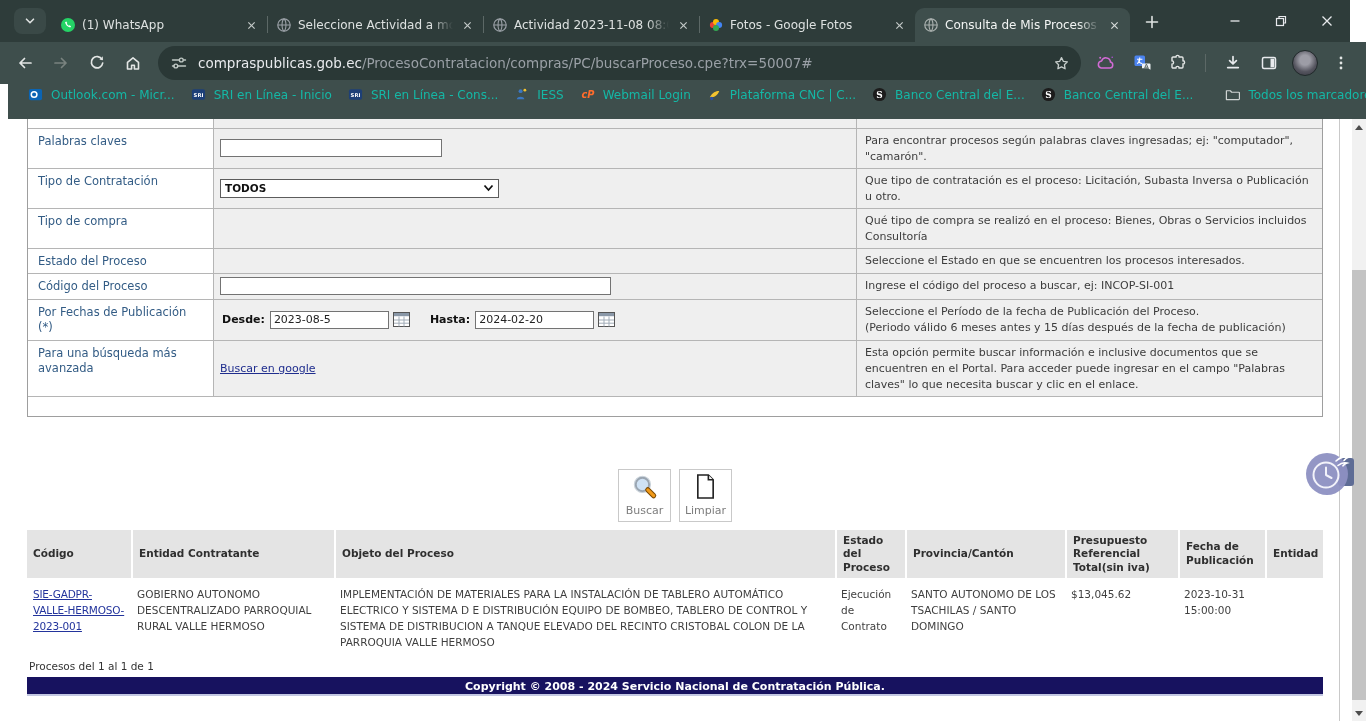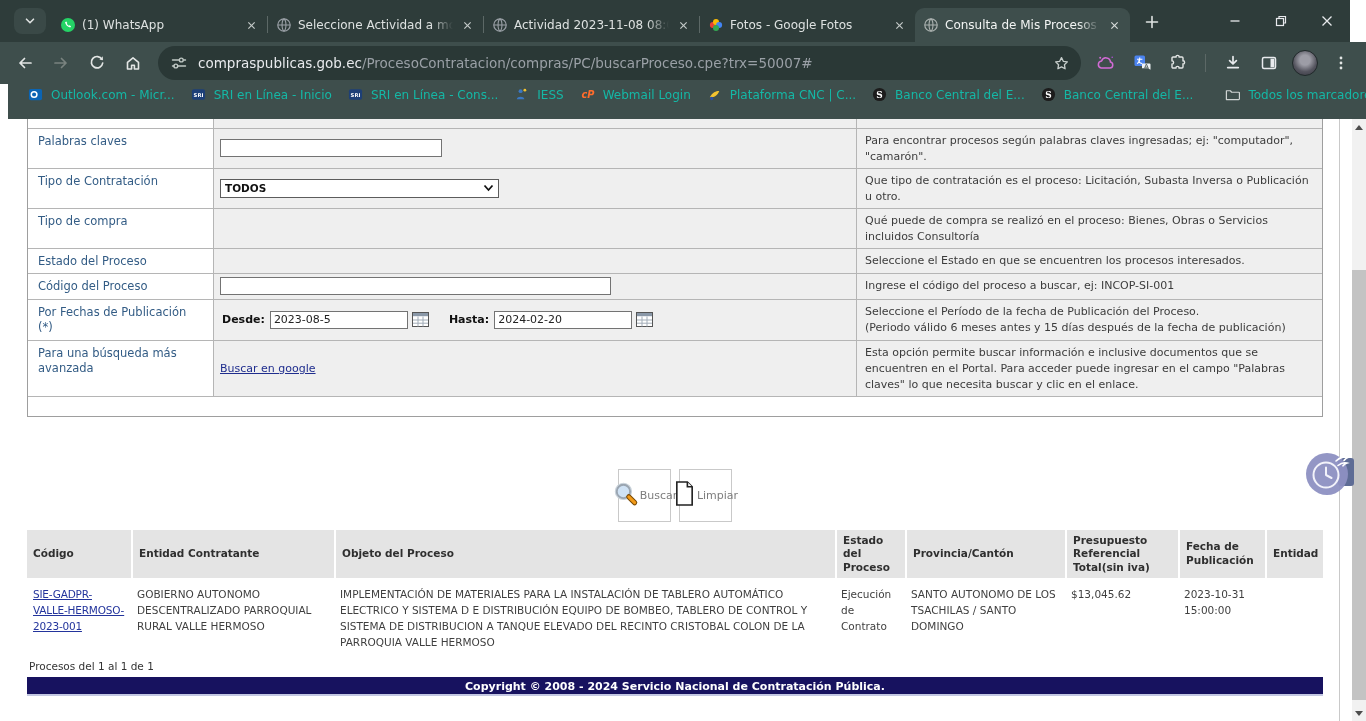--- a/index.html
+++ b/index.html
@@ -39,30 +39,30 @@
   .container-line{position:absolute;top:0;bottom:0;left:1339px;width:1px;background:#c9c9c9}
 
   .form-box{width:1296px;border:1px solid #9e9e9e;border-top:none;padding-bottom:19px;background:#fff}
   .frow{display:grid;grid-template-columns:186px 643px 1fr;border-bottom:1px solid #b5b5b5}
   .frow .lbl{background:#fff;color:#335c85;font-size:11.5px;line-height:1.35;padding:5px 10px 4px 10px;border-right:1px solid #b5b5b5}
   .frow .ctl{background:#efefef;padding:2px 6px;border-right:1px solid #b5b5b5;display:flex;align-items:center}
   .frow .hlp{background:#efefef;padding:4px 8px 3px 8px;line-height:1.45;color:#3c3c3c;white-space:pre-line}
   .r-partial{min-height:8px}
   .r1{min-height:30px}.r2{min-height:35px}.r3{min-height:36px}.r4{min-height:19px}.r5{min-height:21px}.r6{min-height:41px}.r7{min-height:46px}
   .ti{height:18px;border:1px solid #737373;background:#fff;font-family:"DejaVu Sans",sans-serif;font-size:11px;padding:0 3px;color:#222}
-  .w222{width:222px}.w391{width:391px}.w150{width:138px}
+  .w222{width:222px}.w391{width:391px}.w150{width:119px}
   .selectbox{width:279px;height:19px;border:1px solid #5c5c5c;background:#fff;display:flex;align-items:center;padding:0 4px;font-size:10.5px;font-weight:700;color:#111;cursor:pointer}
   .selectbox .chev{margin-left:auto;display:flex}
   .datelbl{font-weight:700;color:#111;margin:0 5px 0 2px}
   .datelbl.hasta{margin-left:20px}
   .cal-icon{display:inline-flex;margin-left:4px;cursor:pointer}
   .glink{color:#1f2d8e;text-decoration:underline;cursor:pointer}
 
   .btnrow{margin-top:52px;display:flex;justify-content:center;gap:8px}
-  .pbtn{width:53px;height:53px;border:1px solid #c9c9c9;background:#fff;display:flex;flex-direction:row;align-items:center;justify-content:center;gap:1px;color:#7d7d7d;font-size:11px;font-family:"DejaVu Sans",sans-serif;cursor:pointer}
+  .pbtn{width:53px;height:53px;border:1px solid #c9c9c9;background:#fff;display:flex;flex-direction:column;align-items:center;justify-content:center;gap:1px;color:#7d7d7d;font-size:11px;font-family:"DejaVu Sans",sans-serif;cursor:pointer}
 
   table.results{margin-top:8px;width:1296px;table-layout:fixed;border-collapse:separate;border-spacing:0;font-size:10.5px}
   table.results th{background:#e4e4e4;font-weight:700;color:#2f2f2f;text-align:left;vertical-align:middle;height:50px;padding:4px 6px;line-height:1.3;border-left:2px solid #fff;border-bottom:2px solid #fff}
   table.results th:first-child{border-left:none}
   table.results td{vertical-align:top;padding:7px 6px 4px 6px;line-height:1.52;color:#3f3f3f;height:72px}
   .code-link{color:#23349c;text-decoration:underline;overflow-wrap:anywhere;letter-spacing:-0.2px;cursor:pointer}
 
   .summary{margin-top:5px;padding-left:2px;color:#333;font-size:10.5px}
   .footerbar{margin-top:5px;height:19px;background:#17125f;color:#fff;font-weight:700;font-size:11px;text-align:center;line-height:19px;border-bottom:2px solid #c3c7e2}
 
@@ -394,21 +394,21 @@
                   </svg>
                 </span>
             </div>
           </div>
           <div class="hlp">Que tipo de contratación es el proceso: Licitación, Subasta Inversa o Publicación u otro.</div>
         </div>
 
         <div class="frow r3">
           <div class="lbl">Tipo de compra</div>
           <div class="ctl"></div>
-          <div class="hlp">Qué puede de compra se realizó en el proceso: Bienes, Obras o Servicios incluidos Consultoría</div>
+          <div class="hlp">Qué tipo de compra se realizó en el proceso: Bienes, Obras o Servicios incluidos Consultoría</div>
         </div>
 
         <div class="frow r4">
           <div class="lbl">Estado del Proceso</div>
           <div class="ctl"></div>
           <div class="hlp">Seleccione el Estado en que se encuentren los procesos interesados.</div>
         </div>
 
         <div class="frow r5">
           <div class="lbl">Código del Proceso</div>

